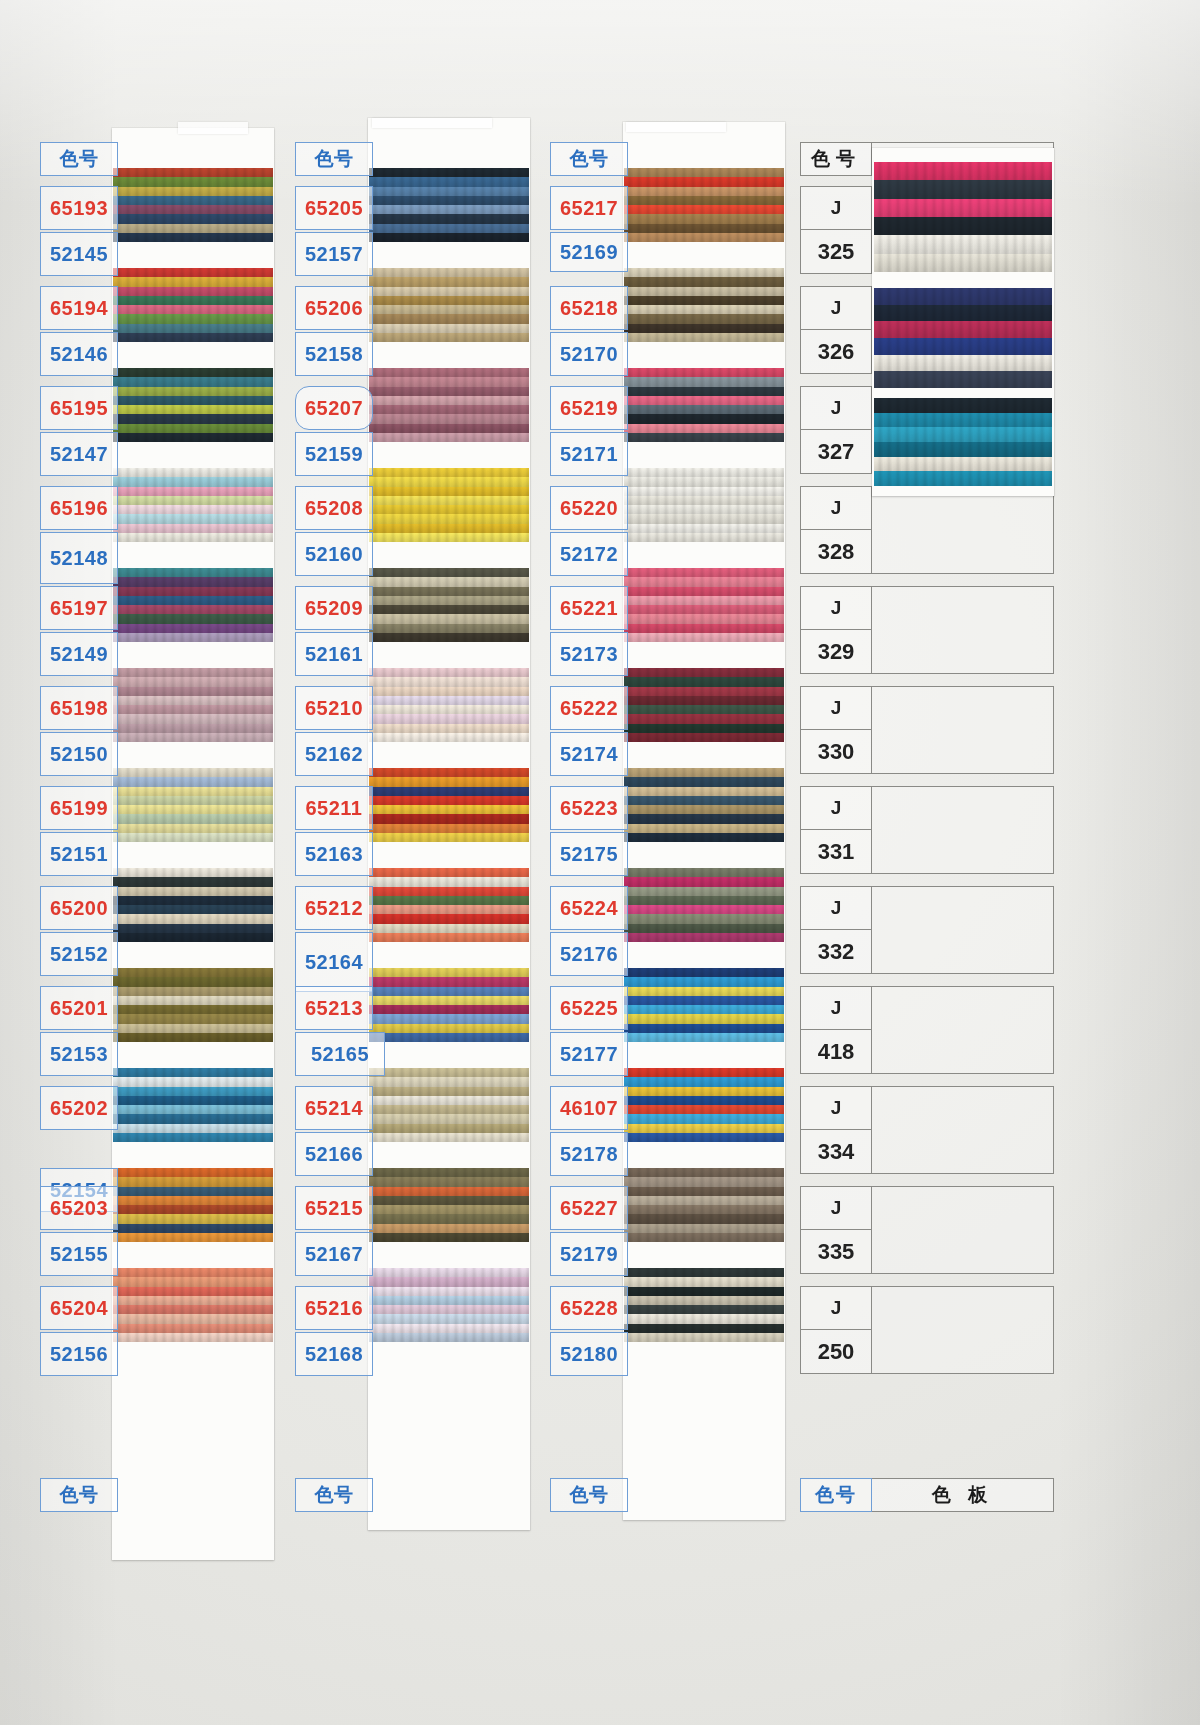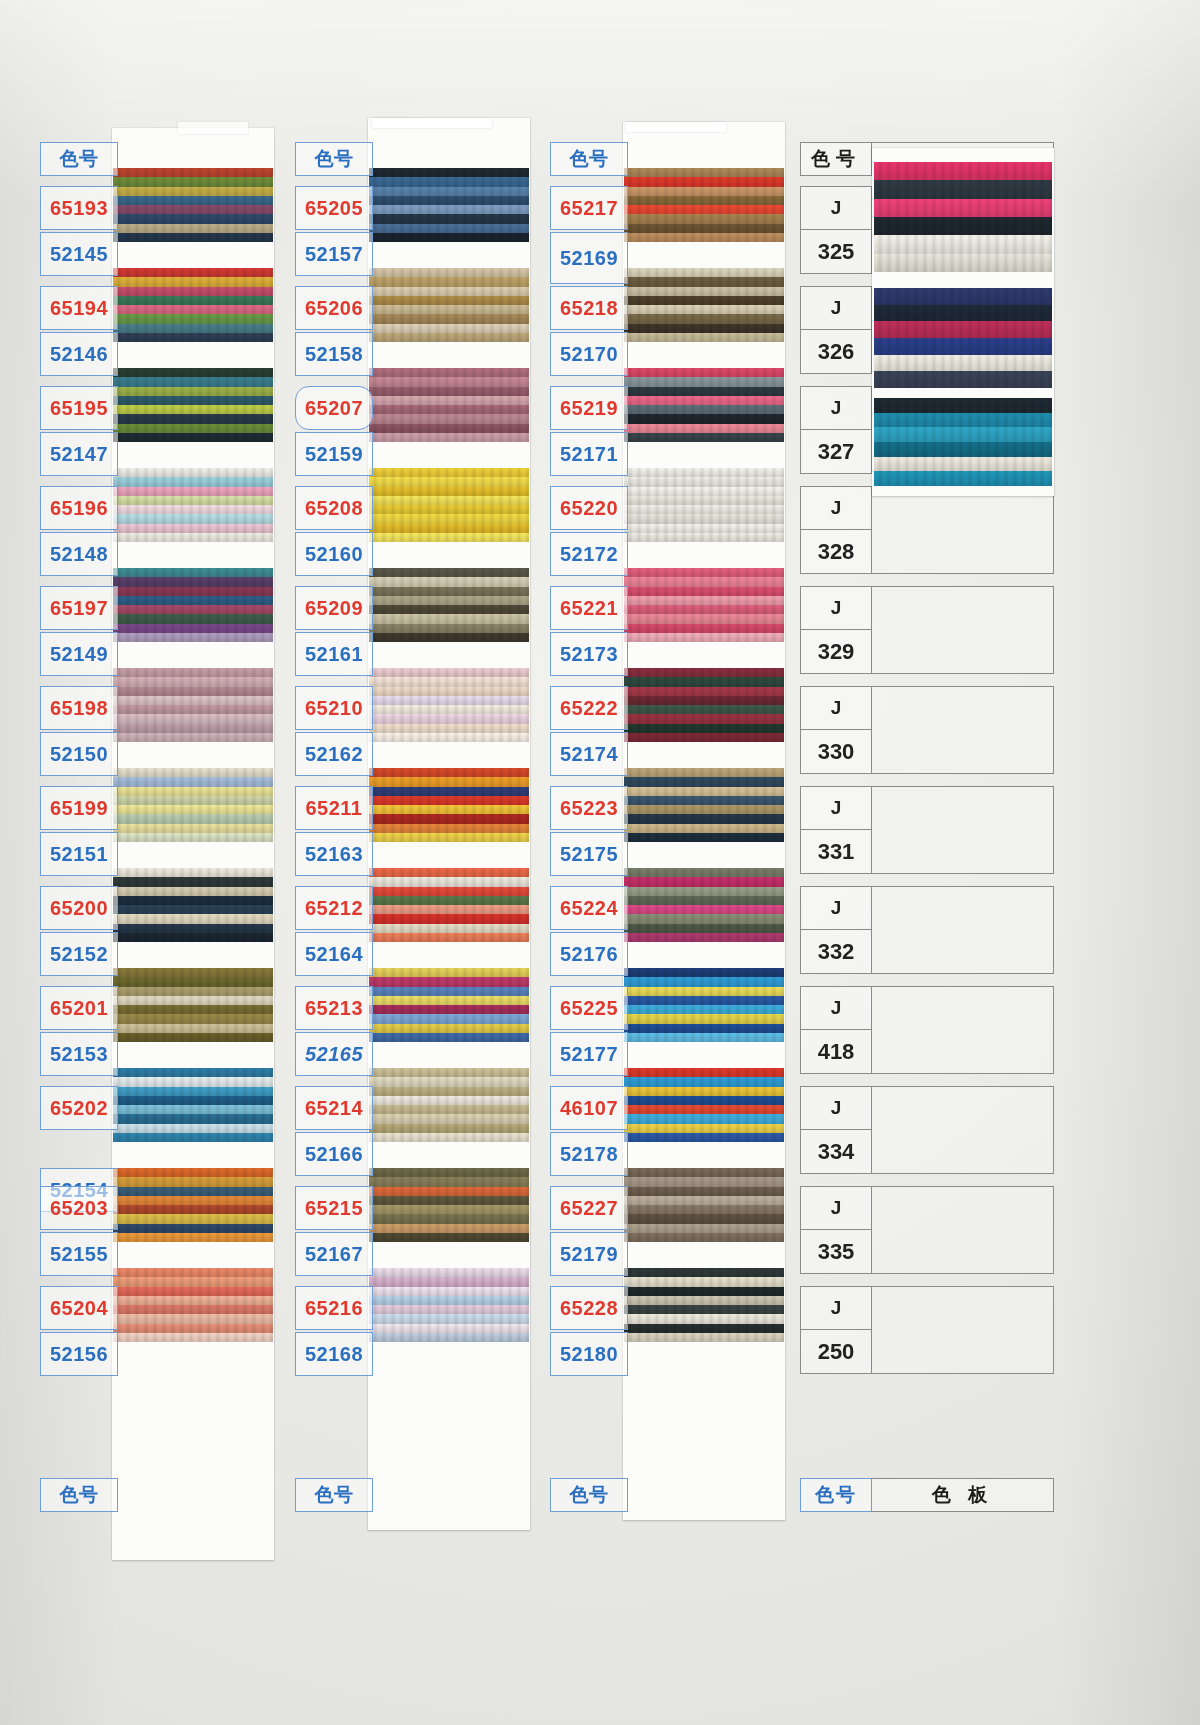--- a/index.html
+++ b/index.html
@@ -441,21 +441,21 @@
     <div class="tape" style="left:372px;top:118px;width:120px;height:10px;"></div>
     <div class="tape" style="left:626px;top:122px;width:100px;height:10px;"></div>
     <div class="lblcell lbl-head" style="left:40px;top:142px;width:78px;height:34px;">色号</div>
     <div class="lblcell lbl-red" style="left:40px;top:186px;width:78px;height:44px;">65193</div>
     <div class="lblcell lbl-blue" style="left:40px;top:232px;width:78px;height:44px;">52145</div>
     <div class="lblcell lbl-red" style="left:40px;top:286px;width:78px;height:44px;">65194</div>
     <div class="lblcell lbl-blue" style="left:40px;top:332px;width:78px;height:44px;">52146</div>
     <div class="lblcell lbl-red" style="left:40px;top:386px;width:78px;height:44px;">65195</div>
     <div class="lblcell lbl-blue" style="left:40px;top:432px;width:78px;height:44px;">52147</div>
     <div class="lblcell lbl-red" style="left:40px;top:486px;width:78px;height:44px;">65196</div>
-    <div class="lblcell lbl-blue" style="left:40px;top:532px;width:78px;height:44px;">52148</div>
+    <div class="lblcell lbl-blue" style="left:40px;top:532px;width:78px;height:52px;">52148</div>
     <div class="lblcell lbl-red" style="left:40px;top:586px;width:78px;height:44px;">65197</div>
     <div class="lblcell lbl-blue" style="left:40px;top:632px;width:78px;height:44px;">52149</div>
     <div class="lblcell lbl-red" style="left:40px;top:686px;width:78px;height:44px;">65198</div>
     <div class="lblcell lbl-blue" style="left:40px;top:732px;width:78px;height:44px;">52150</div>
     <div class="lblcell lbl-red" style="left:40px;top:786px;width:78px;height:44px;">65199</div>
     <div class="lblcell lbl-blue" style="left:40px;top:832px;width:78px;height:44px;">52151</div>
     <div class="lblcell lbl-red" style="left:40px;top:886px;width:78px;height:44px;">65200</div>
     <div class="lblcell lbl-blue" style="left:40px;top:932px;width:78px;height:44px;">52152</div>
     <div class="lblcell lbl-red" style="left:40px;top:986px;width:78px;height:44px;">65201</div>
     <div class="lblcell lbl-blue" style="left:40px;top:1032px;width:78px;height:44px;">52153</div>
@@ -475,33 +475,33 @@
     <div class="lblcell lbl-blue" style="left:295px;top:432px;width:78px;height:44px;">52159</div>
     <div class="lblcell lbl-red" style="left:295px;top:486px;width:78px;height:44px;">65208</div>
     <div class="lblcell lbl-blue" style="left:295px;top:532px;width:78px;height:44px;">52160</div>
     <div class="lblcell lbl-red" style="left:295px;top:586px;width:78px;height:44px;">65209</div>
     <div class="lblcell lbl-blue" style="left:295px;top:632px;width:78px;height:44px;">52161</div>
     <div class="lblcell lbl-red" style="left:295px;top:686px;width:78px;height:44px;">65210</div>
     <div class="lblcell lbl-blue" style="left:295px;top:732px;width:78px;height:44px;">52162</div>
     <div class="lblcell lbl-red" style="left:295px;top:786px;width:78px;height:44px;">65211</div>
     <div class="lblcell lbl-blue" style="left:295px;top:832px;width:78px;height:44px;">52163</div>
     <div class="lblcell lbl-red" style="left:295px;top:886px;width:78px;height:44px;">65212</div>
-    <div class="lblcell lbl-blue" style="left:295px;top:932px;width:78px;height:44px;">52164</div>
+    <div class="lblcell lbl-blue" style="left:295px;top:932px;width:78px;height:60px;">52164</div>
     <div class="lblcell lbl-red" style="left:295px;top:986px;width:78px;height:44px;">65213</div>
-    <div class="lblcell lbl-blue" style="left:295px;top:1032px;width:78px;height:44px;font-style:italic;">52165</div>
+    <div class="lblcell lbl-blue" style="left:295px;top:1032px;width:90px;height:44px;">52165</div>
     <div class="lblcell lbl-red" style="left:295px;top:1086px;width:78px;height:44px;">65214</div>
     <div class="lblcell lbl-blue" style="left:295px;top:1132px;width:78px;height:44px;">52166</div>
     <div class="lblcell lbl-red" style="left:295px;top:1186px;width:78px;height:44px;">65215</div>
     <div class="lblcell lbl-blue" style="left:295px;top:1232px;width:78px;height:44px;">52167</div>
     <div class="lblcell lbl-red" style="left:295px;top:1286px;width:78px;height:44px;">65216</div>
     <div class="lblcell lbl-blue" style="left:295px;top:1332px;width:78px;height:44px;">52168</div>
     <div class="lblcell lbl-head" style="left:295px;top:1478px;width:78px;height:34px;">色号</div>
     <div class="lblcell lbl-head" style="left:550px;top:142px;width:78px;height:34px;">色号</div>
     <div class="lblcell lbl-red" style="left:550px;top:186px;width:78px;height:44px;">65217</div>
-    <div class="lblcell lbl-blue" style="left:550px;top:232px;width:78px;height:52px;">52169</div>
+    <div class="lblcell lbl-blue" style="left:550px;top:232px;width:78px;height:40px;">52169</div>
     <div class="lblcell lbl-red" style="left:550px;top:286px;width:78px;height:44px;">65218</div>
     <div class="lblcell lbl-blue" style="left:550px;top:332px;width:78px;height:44px;">52170</div>
     <div class="lblcell lbl-red" style="left:550px;top:386px;width:78px;height:44px;">65219</div>
     <div class="lblcell lbl-blue" style="left:550px;top:432px;width:78px;height:44px;">52171</div>
     <div class="lblcell lbl-red" style="left:550px;top:486px;width:78px;height:44px;">65220</div>
     <div class="lblcell lbl-blue" style="left:550px;top:532px;width:78px;height:44px;">52172</div>
     <div class="lblcell lbl-red" style="left:550px;top:586px;width:78px;height:44px;">65221</div>
     <div class="lblcell lbl-blue" style="left:550px;top:632px;width:78px;height:44px;">52173</div>
     <div class="lblcell lbl-red" style="left:550px;top:686px;width:78px;height:44px;">65222</div>
     <div class="lblcell lbl-blue" style="left:550px;top:732px;width:78px;height:44px;">52174</div>

